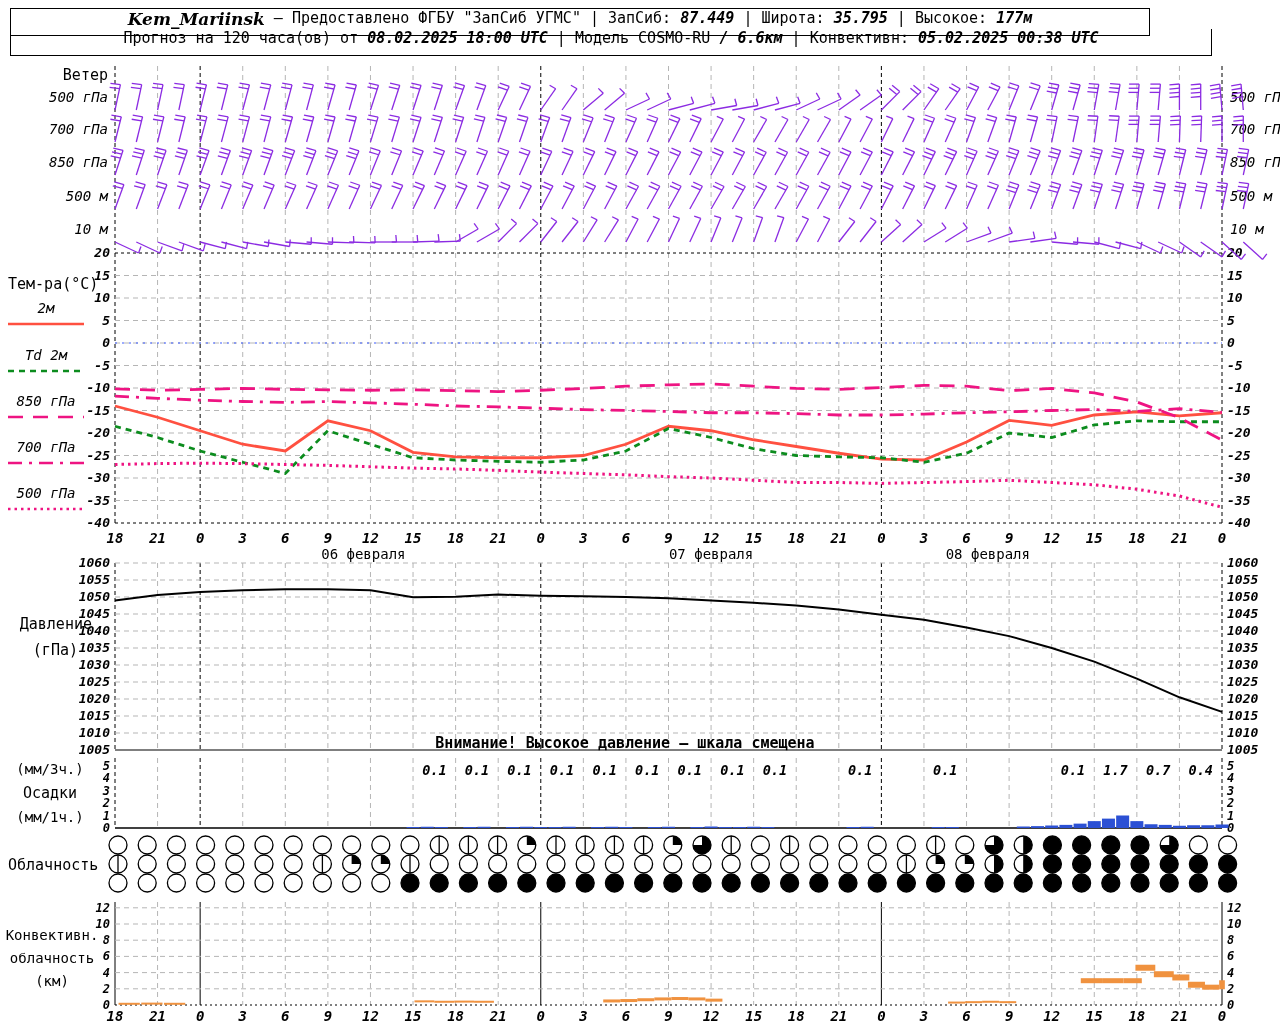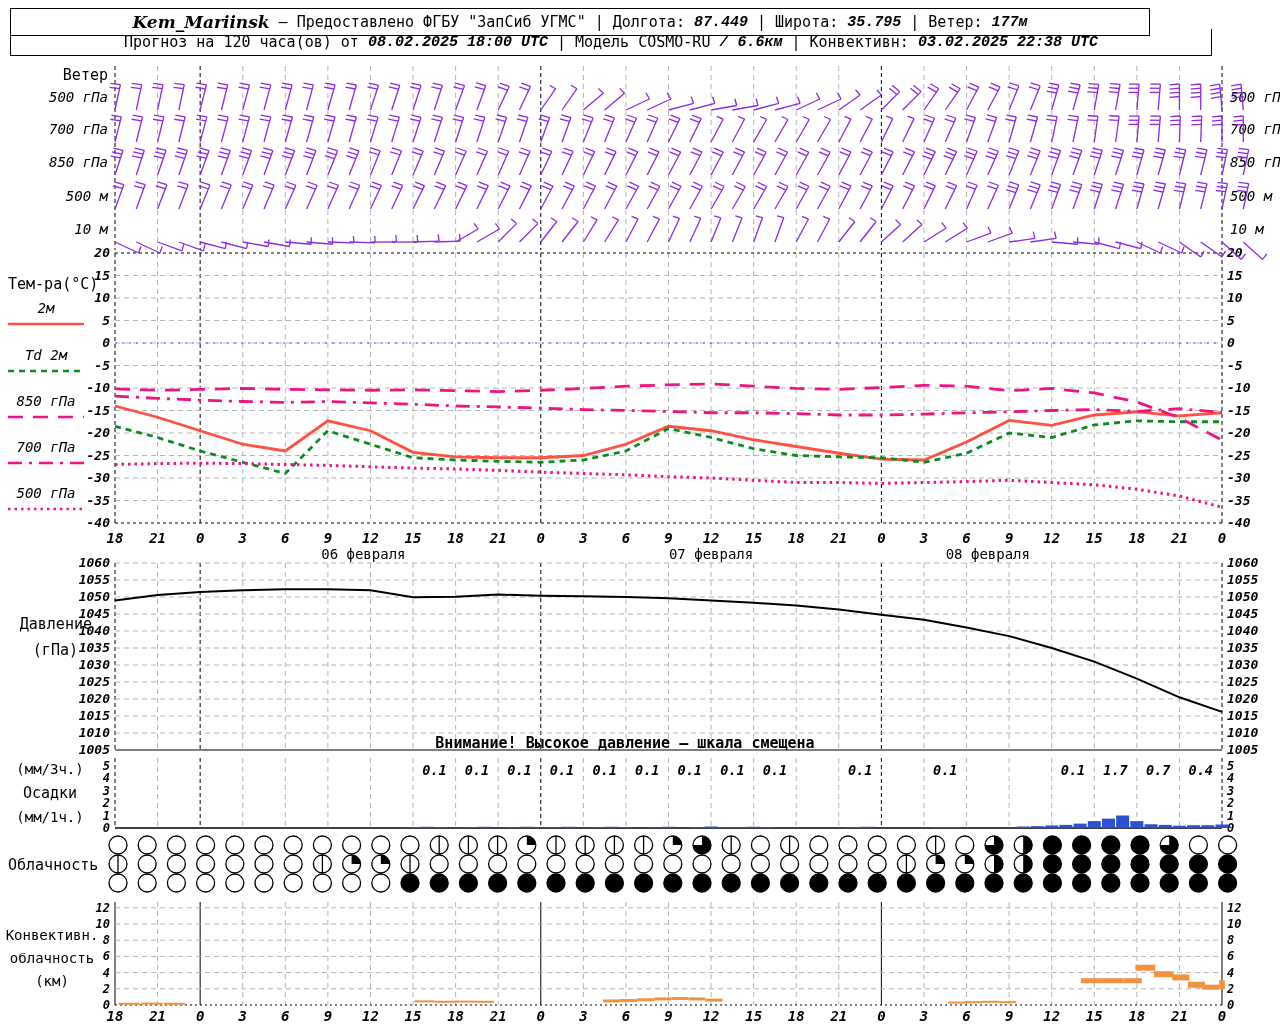--- a/index.html
+++ b/index.html
@@ -1,57 +1,57 @@
 <!DOCTYPE html>
 <html><head>
 <meta charset="utf-8">
 <style>
   html,body{margin:0;padding:0;background:#fff;}
   #app{position:relative;width:1280px;height:1024px;background:#fff;
        font-family:"DejaVu Sans Mono",monospace;color:#000;overflow:hidden;}
   .hdr{position:absolute;left:10px;width:1200px;height:26px;border:1px solid #000;
-       display:flex;align-items:center;justify-content:center;font-size:15px;white-space:pre;}
+       display:flex;align-items:flex-start;justify-content:center;font-size:15px;white-space:pre;}
   #hdr1{top:8px;width:1138px;}
   #hdr2{top:29px;width:1200px;border-top:none;}
   .station{font-family:"DejaVu Serif",serif;font-weight:bold;font-style:italic;font-size:17px;}
-  .val{font-style:italic;font-weight:bold;font-family:Liberation Mono, monospace;}
+  .val{font-style:italic;font-weight:bold;}
   .bold{font-weight:normal;}
   .sep{padding:0 9px;font-weight:normal;}
   svg text{font-family:"DejaVu Sans Mono",monospace;}
 </style>
 </head>
 <body>
 
 <div id="app">
 
   <div class="hdr" id="hdr1">
     <span class="station">Kem_Mariinsk</span><span> </span>
     <span>—</span><span> </span>
     <span>Предоставлено ФГБУ "ЗапСиб УГМС"</span>
     <span class="sep">|</span>
-    <span>Долгота:</span><span> </span>
+    <span>ЗапСиб:</span><span> </span>
     <span class="val">87.449</span>
     <span class="sep">|</span>
     <span>Широта:</span><span> </span>
     <span class="val">35.795</span>
     <span class="sep">|</span>
-    <span>Ветер:</span><span> </span>
+    <span>Высокое:</span><span> </span>
     <span class="val">177м</span>
   </div>
 
   <div class="hdr" id="hdr2">
     <span>Прогноз на 120 часа(ов) от</span><span> </span>
     <span class="val">08.02.2025 18:00 UTC</span>
     <span class="sep">|</span>
     <span>Модель</span><span> </span>
     <span class="bold">COSMO-RU</span><span> </span>
     <span class="val">/ 6.6км</span>
     <span class="sep">|</span>
     <span>Конвективн:</span><span> </span>
-    <span class="val">03.02.2025 22:38 UTC</span>
+    <span class="val">05.02.2025 00:38 UTC</span>
   </div>
 
   <svg id="plot" width="1280" height="964" viewBox="0 60 1280 964" style="position:absolute;left:0;top:60px;">
       <line x1="115" y1="66" x2="115" y2="250" stroke="#000" stroke-width="1" stroke-dasharray="4 3"></line>
       <line x1="115" y1="253" x2="115" y2="523" stroke="#000" stroke-width="1" stroke-dasharray="4 3"></line>
       <line x1="115" y1="563" x2="115" y2="750" stroke="#000" stroke-width="1" stroke-dasharray="4 3"></line>
       <line x1="115" y1="758" x2="115" y2="828" stroke="#000" stroke-width="1" stroke-dasharray="4 3"></line>
       <line x1="115" y1="902" x2="115" y2="1005" stroke="#000" stroke-width="1" stroke-dasharray="none"></line>
       <line x1="157.57692307692307" y1="66" x2="157.57692307692307" y2="250" stroke="#b5b5b5" stroke-width="1" stroke-dasharray="5 4"></line>
       <line x1="157.57692307692307" y1="253" x2="157.57692307692307" y2="523" stroke="#b5b5b5" stroke-width="1" stroke-dasharray="5 4"></line>

